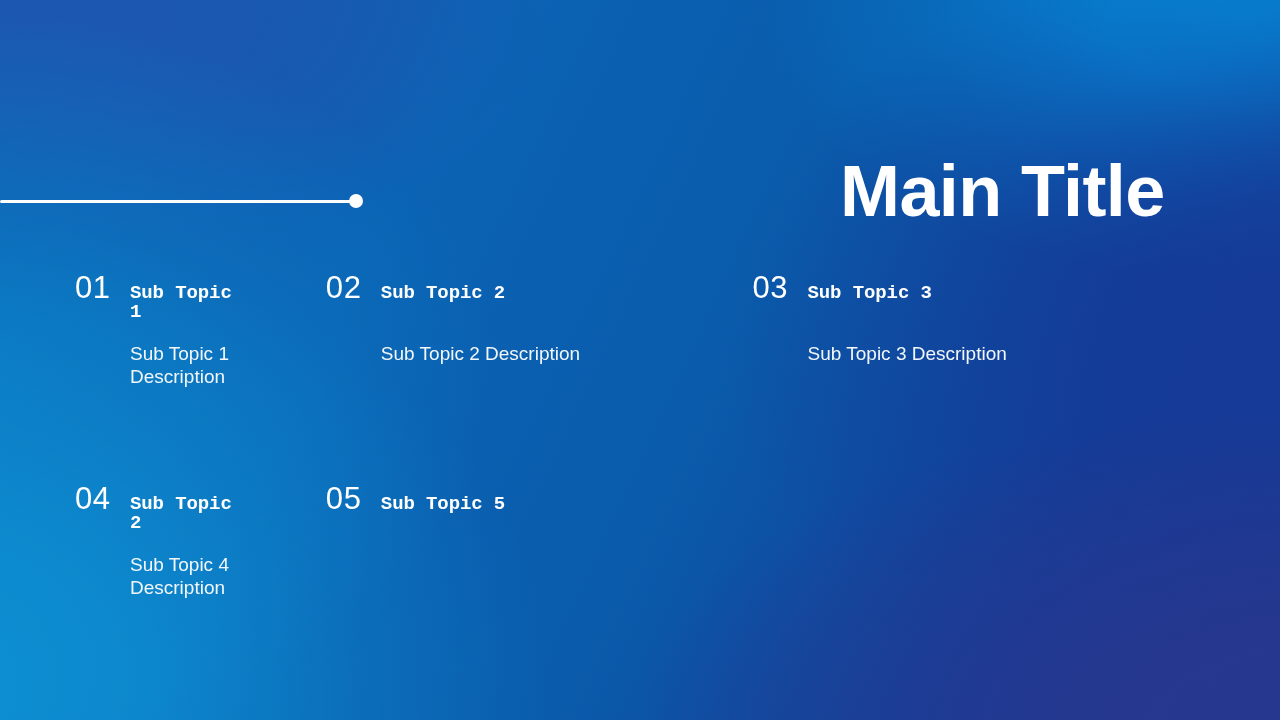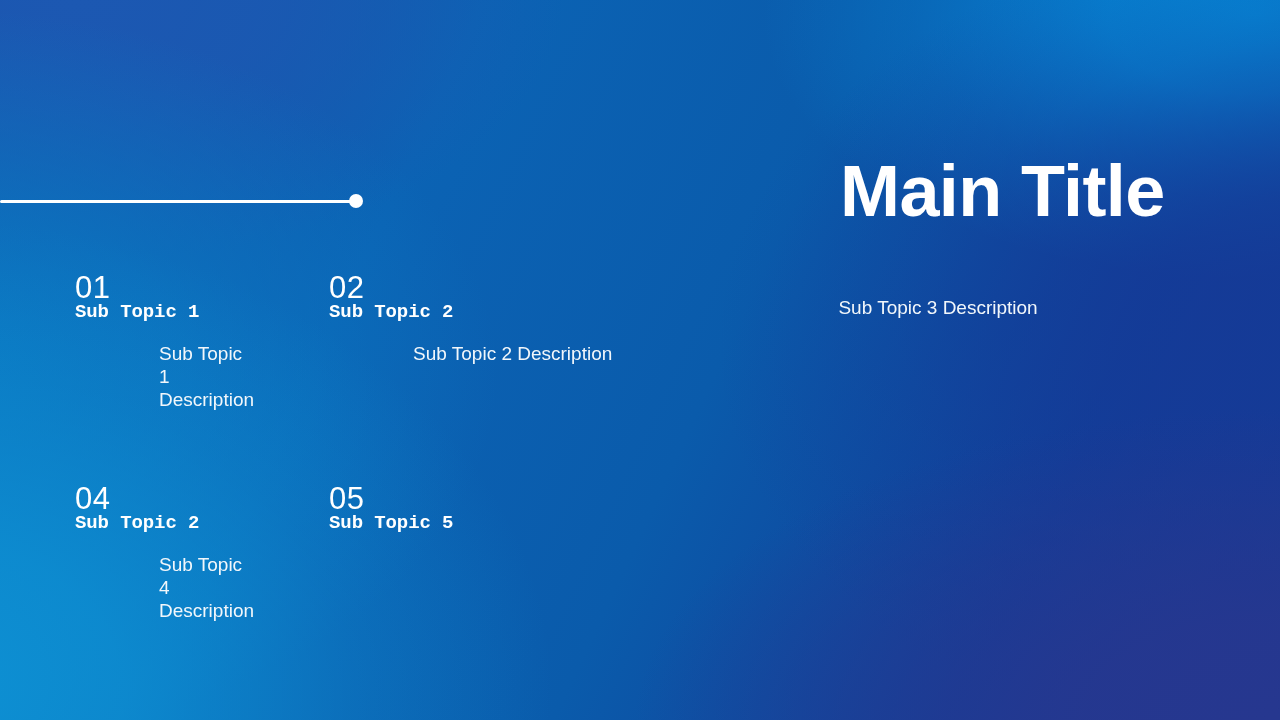--- a/index.html
+++ b/index.html
@@ -81,39 +81,38 @@
     width: 388px;
   }
   .topic.col-1 { padding-left: 75px; }
   .topic.col-2 { padding-left: 463px; margin-left: -388px; width: 776px; }
   .topic.col-3 { padding-left: 851px; margin-left: -776px; width: 1164px; }
 
   .topic-head {
     display: flex;
     align-items: baseline;
     height: 46px;
-    flex-direction: column;
   }
   .topic-number {
     font-size: 31px;
     font-weight: 300;
     letter-spacing: 0.6px;
     line-height: 1;
     min-width: 55px;
   }
   .topic-name {
     font-size: 19px;
     font-weight: bold;
     line-height: 1;
     letter-spacing: -0.1px;
     font-family: Liberation Mono, monospace;
   }
   .topic-desc {
     margin-top: 25px;
-    margin-left: 84px;
+    margin-left: 55px;
     font-size: 19px;
     font-weight: 400;
     line-height: 1.2;
     color: #f2f7fb;
   }
   .topic.empty { visibility: hidden; }
 </style>
 </head>
 <body>
 
@@ -140,20 +139,24 @@
 
       <div class="topic col-2">
         <div class="topic-head">
           <span class="topic-number">02</span>
           <span class="topic-name">Sub Topic 2</span>
         </div>
         <div class="topic-desc">Sub Topic 2 Description</div>
       </div>
 
       <div class="topic col-3">
+        <div class="topic-head">
+          <span class="topic-number">03</span>
+          <span class="topic-name">Sub Topic 3</span>
+        </div>
         <div class="topic-desc">Sub Topic 3 Description</div>
       </div>
 
     </div>
 
     <div class="topic-row">
 
       <div class="topic col-1">
         <div class="topic-head">
           <span class="topic-number">04</span>

